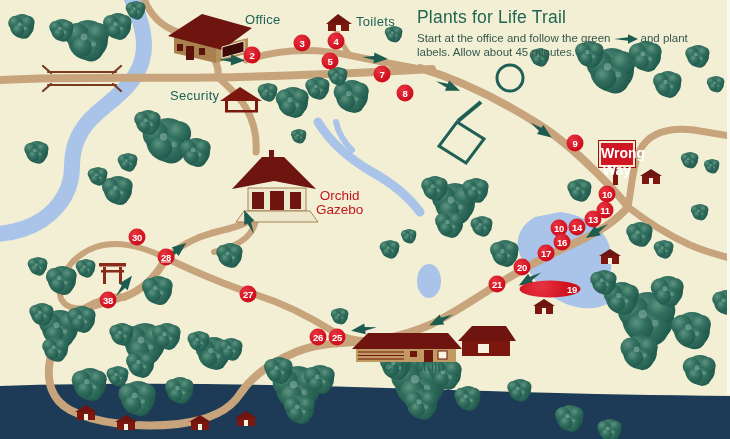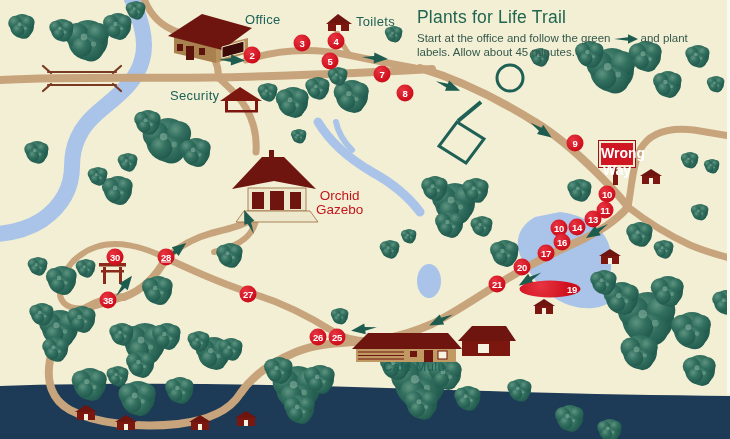--- a/index.html
+++ b/index.html
@@ -797,17 +797,17 @@
       <div class="marker" style="left: 559px; top: 228px;">10</div>
       <div class="marker" style="left: 562px; top: 242px;">16</div>
       <div class="marker" style="left: 546px; top: 253px;">17</div>
       <div class="marker" style="left: 550px; top: 289px; padding-left: 44px;">19</div>
       <div class="marker" style="left: 522px; top: 267px;">20</div>
       <div class="marker" style="left: 497px; top: 284px;">21</div>
       <div class="marker" style="left: 337px; top: 337px;">25</div>
       <div class="marker" style="left: 318px; top: 337px;">26</div>
       <div class="marker" style="left: 248px; top: 294px;">27</div>
       <div class="marker" style="left: 166px; top: 257px; text-decoration: underline;">28</div>
-      <div class="marker" style="left: 115px; top: 237px; margin-top: 20px;">30</div>
+      <div class="marker" style="left: 137px; top: 237px;">30</div>
       <div class="marker" style="left: 108px; top: 300px;">38</div>
     </div>
   <div class="edge-strip"></div>
 </div>
 
 </body></html>

